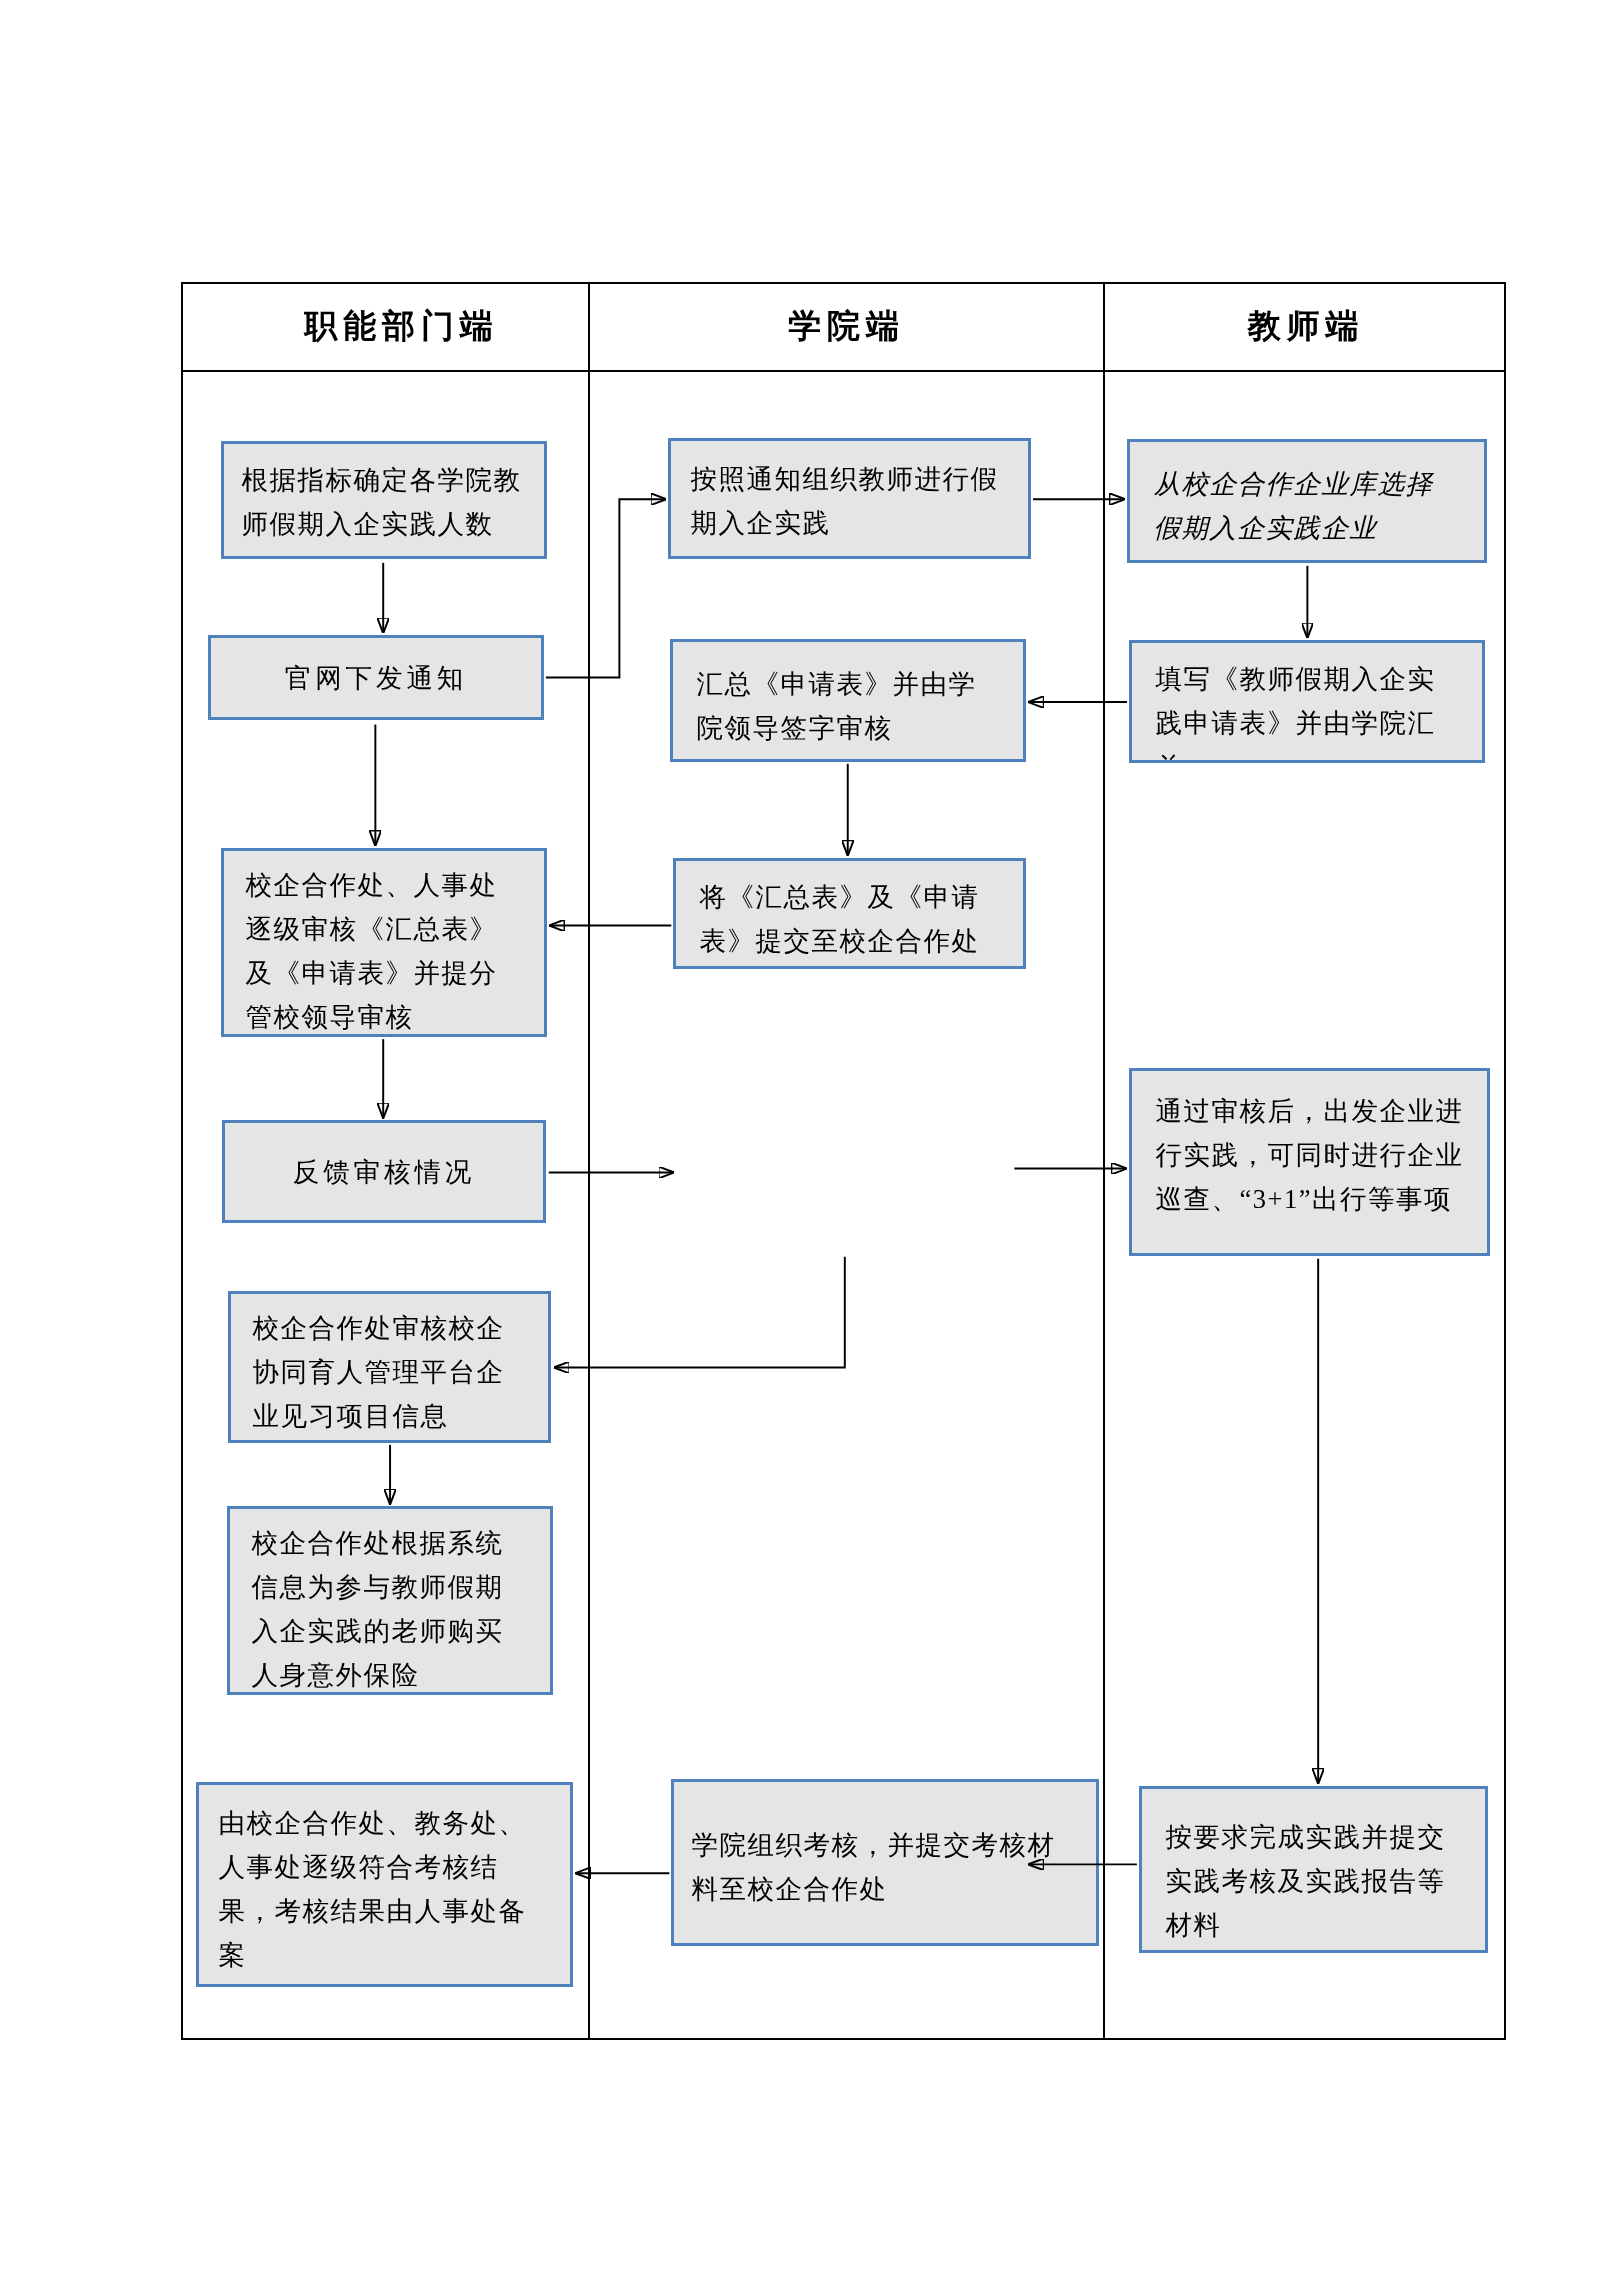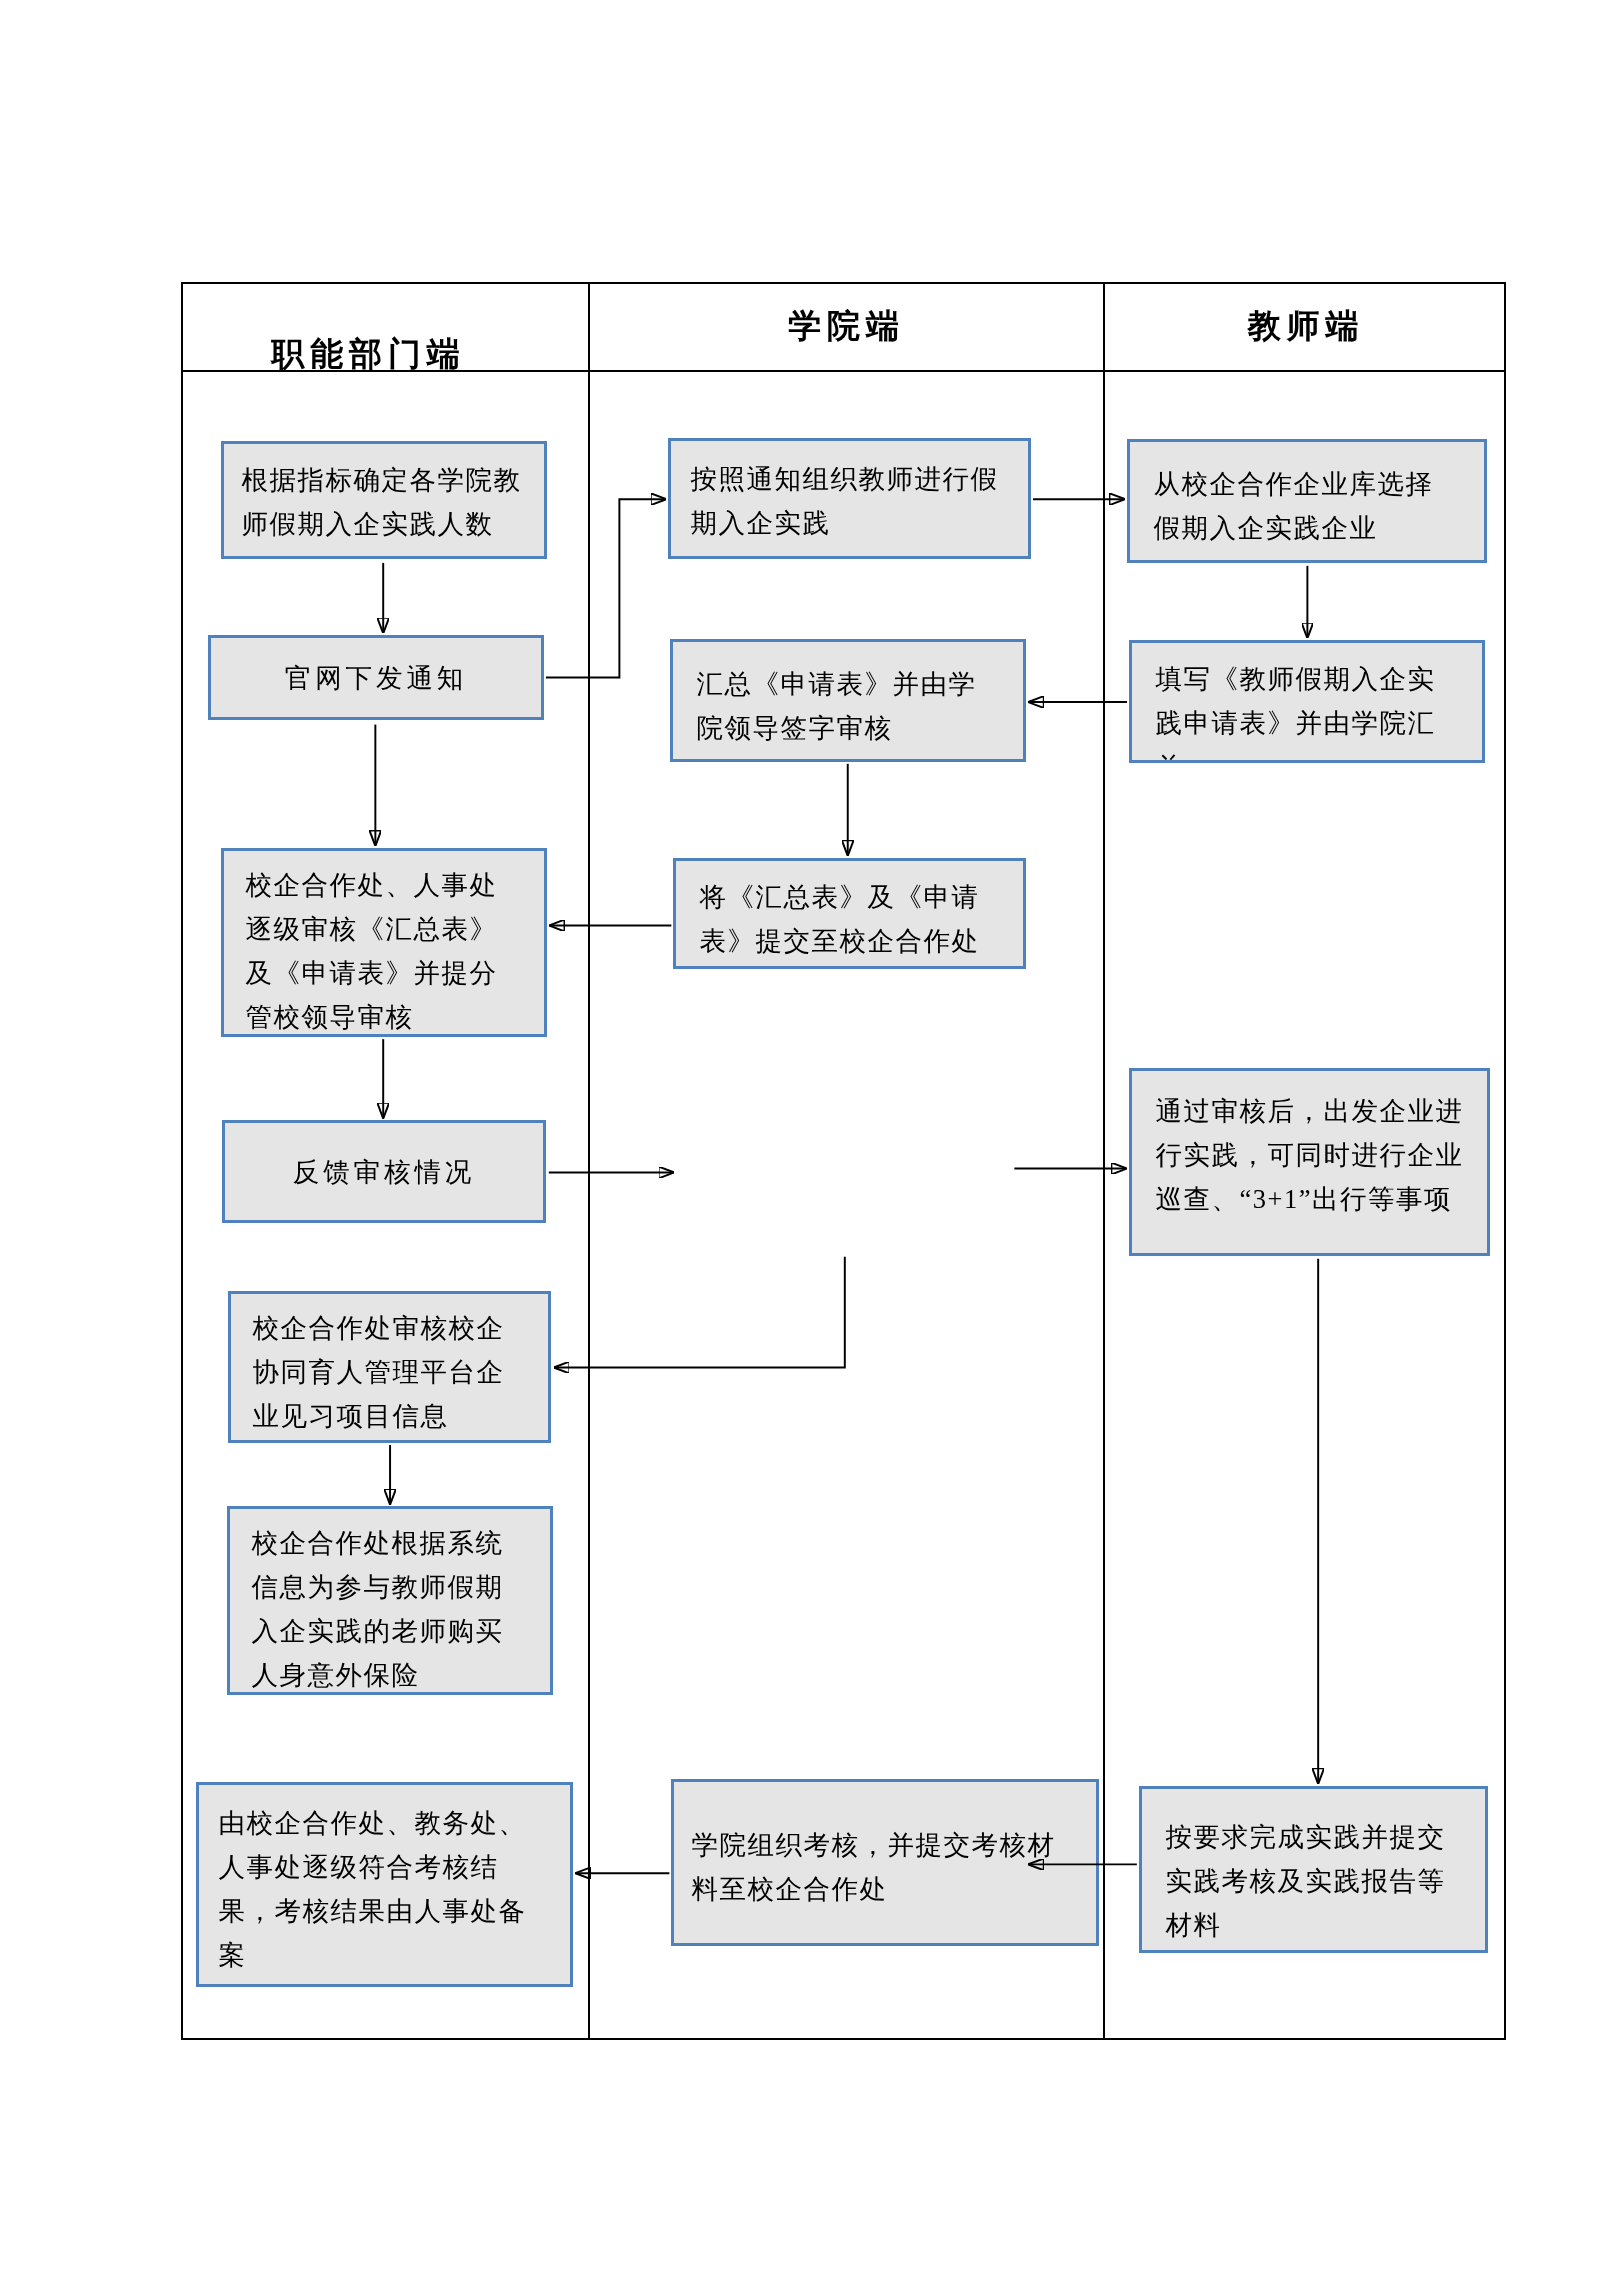--- a/index.html
+++ b/index.html
@@ -9,42 +9,42 @@
          text-align:center;font-size:37px;font-weight:bold;letter-spacing:2.9px;}
   
   .table{position:absolute;left:181px;top:282px;width:1325px;height:1758px;
          border:2px solid #000;box-sizing:border-box;}
   .header-divider{position:absolute;left:181px;top:370px;width:1325px;height:2px;background:#000;}
   .vline{position:absolute;top:282px;height:1758px;width:2px;background:#000;}
   .v1{left:588px;}
   .v2{left:1103px;}
   .colhead{position:absolute;top:284px;height:85px;display:flex;align-items:center;
            justify-content:center;font-size:33px;font-weight:bold;letter-spacing:5.9px;}
-  .ch1{left:166px;width:405px;margin-top:28px;}
+  .ch1{left:199px;width:405px;}
   .ch2{left:590px;width:513px;}
   .ch3{left:1105px;width:402px;}
   
   .node{position:absolute;box-sizing:border-box;border:3.9px solid var(--box-border,#4f81bd);
         background:#e5e5e5;font-size:26.5px;line-height:44px;letter-spacing:1.5px;
         word-break:break-all;text-align:left;}
   .node.center{display:flex;align-items:center;justify-content:center;
                text-align:center;padding:0;letter-spacing:3.9px;}
   .n-c1b1{left:221px;top:441px;width:326px;height:118px;padding:13.7px 17.6px;}
   .n-c1b2{left:208px;top:635px;width:336px;height:85px;}
   .n-c1b3{left:221px;top:848px;width:326px;height:189px;padding:11.8px 21.6px;}
   .n-c1b4{left:222px;top:1120px;width:324px;height:103px;}
   .n-c1b5{left:228px;top:1291px;width:323px;height:152px;padding:11.8px 21.6px;}
   .n-c1b6{left:227px;top:1506px;width:326px;height:189px;padding:11.8px 21.6px;}
   .n-c1b7{left:196px;top:1782px;width:377px;height:205px;padding:15.7px 19.6px;}
   .n-c2b1{left:668px;top:438px;width:363px;height:121px;padding:15.7px 19.6px;}
   .n-c2b2{left:670px;top:639px;width:356px;height:123px;padding:19.6px 23.5px;font-family:Liberation Serif, serif;}
   .n-c2b3{left:673px;top:858px;width:353px;height:111px;padding:13.7px 23.5px;}
   .n-c2b4{left:676px;top:1071px;width:336px;height:183px;padding:27.4px 19.6px;}
   .n-c2b5{left:671px;top:1779px;width:428px;height:167px;padding:41px 17.6px;}
-  .n-c3b1{left:1127px;top:439px;width:360px;height:124px;padding:19.6px 23.5px;}
+  .n-c3b1{left:1127px;top:439px;width:360px;height:124px;padding:19.6px 23.5px;font-style:italic;}
   .n-c3b2{left:1129px;top:640px;width:356px;height:123px;padding:13.7px 23.5px;overflow:hidden;}
   .n-c3b3{left:1129px;top:1068px;width:361px;height:188px;padding:17.6px 23.5px;}
   .n-c3b4{left:1139px;top:1786px;width:349px;height:167px;padding:25.5px 23.5px;}
   .arrows{position:absolute;left:0;top:0;width:1621px;height:2293px;pointer-events:none;}
   .arrows path{stroke:var(--line-color,#000);stroke-width:2;fill:none;}
 </style>
 </head>
 <body>
 
 <div class="page">

